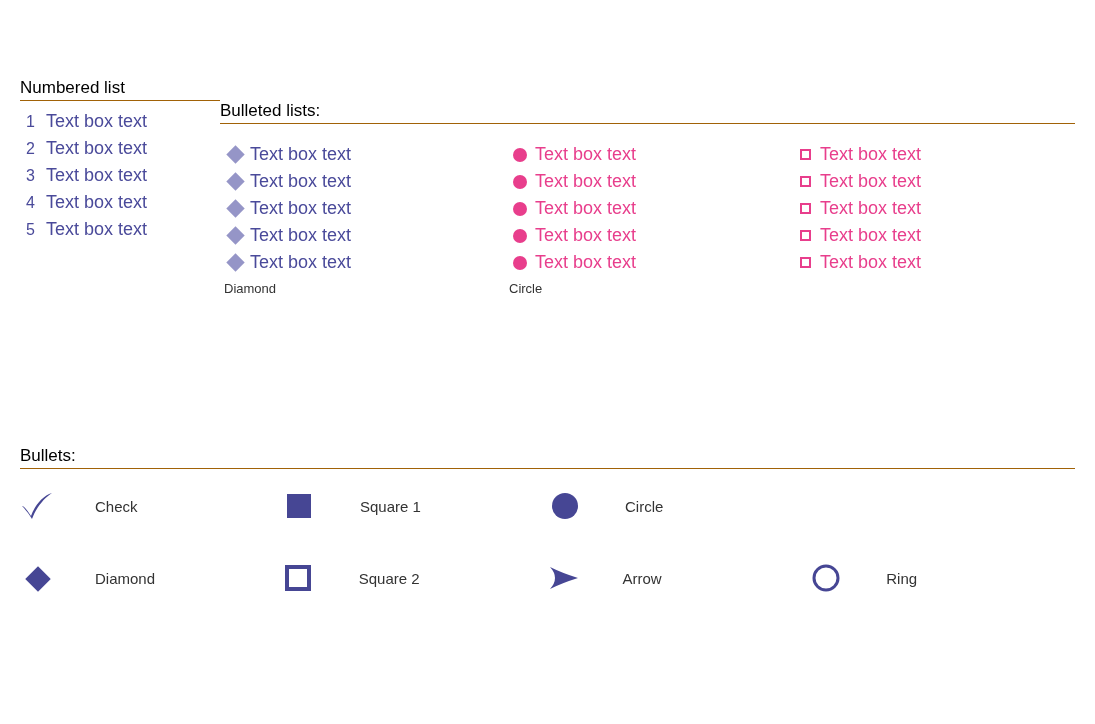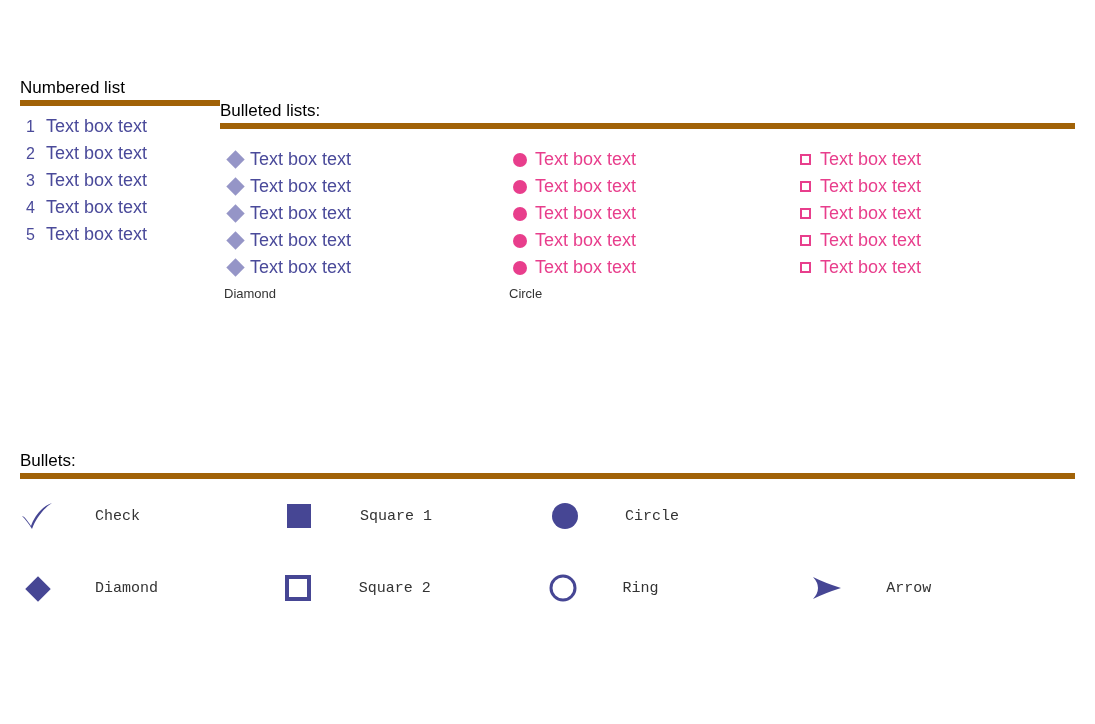--- a/index.html
+++ b/index.html
@@ -14,21 +14,21 @@
   .top-row {
     display: flex;
     align-items: flex-start;
   }
   .section-title {
     font-size: 17px;
     font-weight: 400;
     color: #000;
     margin: 0;
     padding-bottom: 2px;
-    border-bottom: 6px solid #a16207;
+    border-bottom: 1px solid #a16207;
     display: inline-block;
   }
   .numbered-col {
     width: 250px;
     margin-top: 58px;
   }
   .numbered-col .section-title {
     width: 200px;
   }
   .bulleted-block {
@@ -123,21 +123,20 @@
   .icon-box {
     width: 60px;
     display: flex;
     align-items: center;
     justify-content: flex-start;
   }
   .icon-label {
     font-size: 15px;
     color: #333;
     margin-left: 15px;
-    font-family: Liberation Mono, monospace;
   }
   svg { display: block; }
 </style>
 </head>
 <body>
 
 <div class="top-row">
 
   <div class="numbered-col">
     <div class="section-title">Numbered list</div>
@@ -330,30 +329,30 @@
         <span class="icon-box">
           <svg width="28" height="28">
               <rect x="3" y="3" width="22" height="22" fill="none" stroke="#464694" stroke-width="4"></rect>
             </svg>
         </span>
         <span class="icon-label">Square 2</span>
       </div>
 
       <div class="icon-cell">
         <span class="icon-box">
+          <svg width="32" height="30">
+              <path d="M2 4 Q14 10 30 15 Q14 20 2 26 Q12 15 2 4 Z" fill="#464694"></path>
+            </svg>
+        </span>
+        <span class="icon-label">Arrow</span>
+      </div>
+
+      <div class="icon-cell">
+        <span class="icon-box">
           <svg width="30" height="30">
               <circle cx="15" cy="15" r="12" fill="none" stroke="#464694" stroke-width="3"></circle>
             </svg>
         </span>
         <span class="icon-label">Ring</span>
-      </div>
-
-      <div class="icon-cell">
-        <span class="icon-box">
-          <svg width="32" height="30">
-              <path d="M2 4 Q14 10 30 15 Q14 20 2 26 Q12 15 2 4 Z" fill="#464694"></path>
-            </svg>
-        </span>
-        <span class="icon-label">Arrow</span>
       </div>
     </div>
   </div>
 </div>
 
 </body></html>

